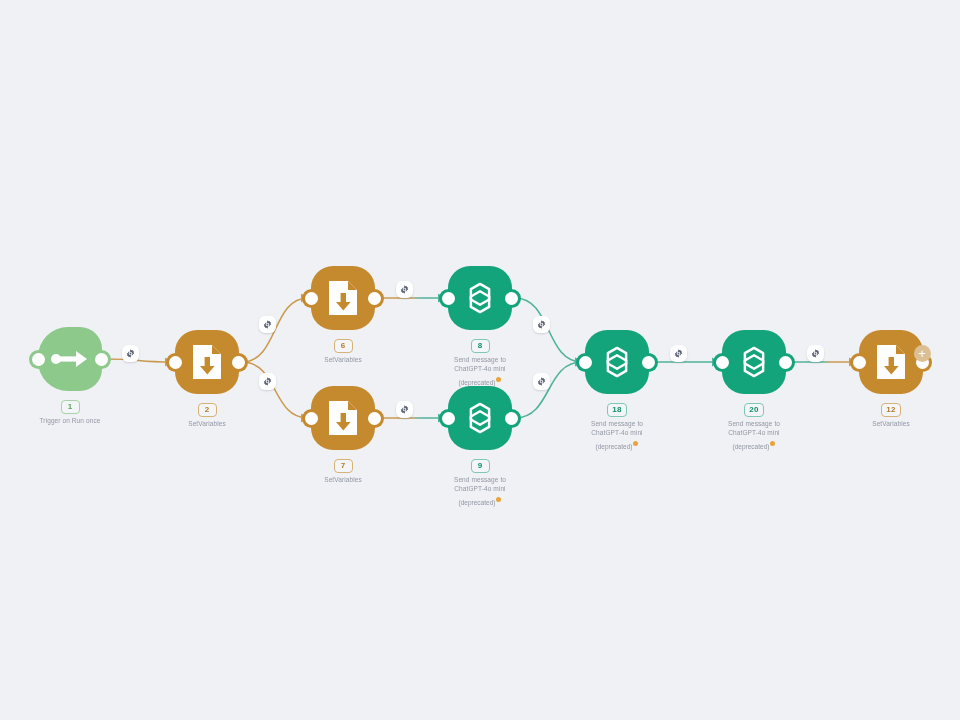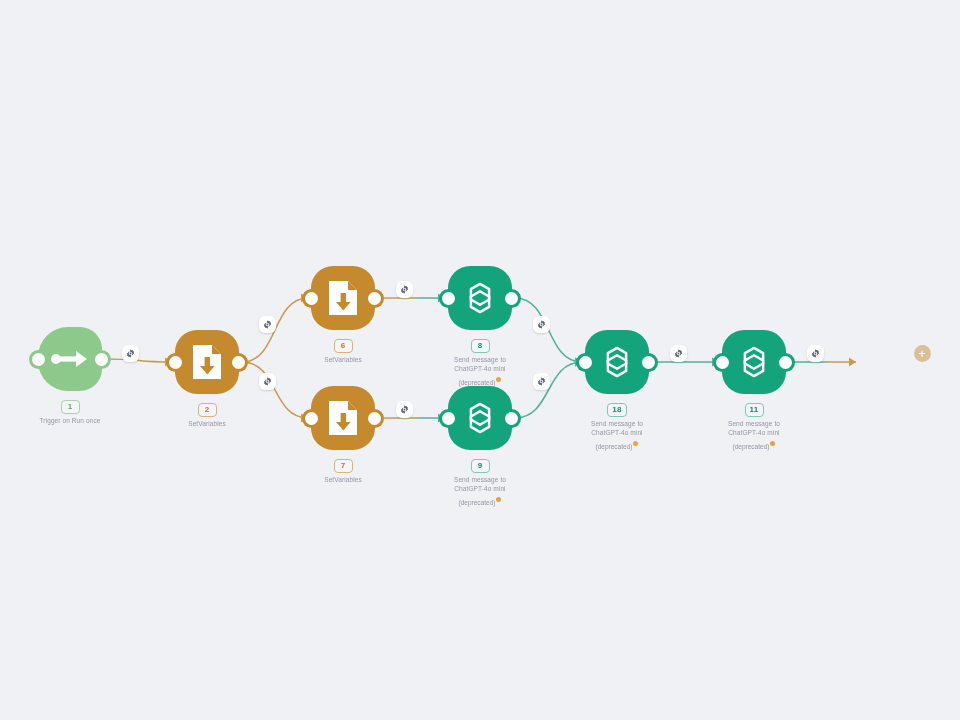--- a/index.html
+++ b/index.html
@@ -405,25 +405,44 @@
       <div class="node-shape">
         <span>
           <svg class="icon-svg" width="38" height="38" viewBox="0 0 40 40">
             <g fill="none" stroke="#fff" stroke-width="2.6" stroke-linecap="round" stroke-linejoin="round">
               <path d="M20 5.2 L29.6 10.6 L29.6 21.6 L20 27.1 L10.4 21.6 L10.4 10.6 Z"></path>
               <path d="M29.6 18.4 L29.6 29.4 L20 34.8 L10.4 29.4 L10.4 18.4 L20 12.9 Z"></path>
             </g>
           </svg>
         </span>
       </div>
-      <div class="caption"><span class="badge">11</span><div class="cap-lines">
+      <div class="caption"><span class="badge">20</span><div class="cap-lines">
           <span class="cap-line">Send message to</span>
           <span class="cap-line">ChatGPT-4o mini</span>
         </div><span class="cap-dep">(deprecated)<span class="warn-dot"></span></span></div>
     </div>
+    <div class="node orange" style="left: 859px; top: 330px;">
+      <div class="port-bg left"></div>
+      <div class="port left"></div>
+      <div class="port-bg right"></div>
+      <div class="port right"></div>
+      <div class="node-shape">
+        <span>
+          <svg class="icon-svg" width="32" height="38" viewBox="0 0 32 38">
+            <path d="M2 2 H21 L30 11 V36 H2 Z" fill="#fff"></path>
+            <path d="M21 2 L30 11 H21 Z" fill="#c68a2e"></path>
+            <rect x="13.6" y="14" width="5.4" height="11" fill="#c68a2e"></rect>
+            <path d="M9 23 H23.6 L16.3 31.5 Z" fill="#c68a2e"></path>
+          </svg>
+        </span>
+      </div>
+      <div class="caption"><span class="badge">12</span><div class="cap-lines">
+          <span class="cap-line">SetVariables</span>
+        </div></div>
+    </div>
     <div class="gear-chip" style="left: 121.5px; top: 344.5px;">
       <span>
         <svg class="icon-svg" width="9" height="9" viewBox="0 0 16 16">
           <path fill="#5b6275" d="M8 0.6l1.5 1.7 2.2-.6.6 2.2 2.2.6-1 2 1 2-2.2.6-.6 2.2-2.2-.6L8 15.4 6.5 13.7l-2.2.6-.6-2.2-2.2-.6 1-2-1-2 2.2-.6.6-2.2 2.2.6z"></path>
           <circle cx="8" cy="8" r="3.1" fill="#fff"></circle>
           <circle cx="8" cy="8" r="1.6" fill="#5b6275"></circle>
         </svg>
       </span>
     </div>
     <div class="gear-chip" style="left: 258.5px; top: 315.5px;">

